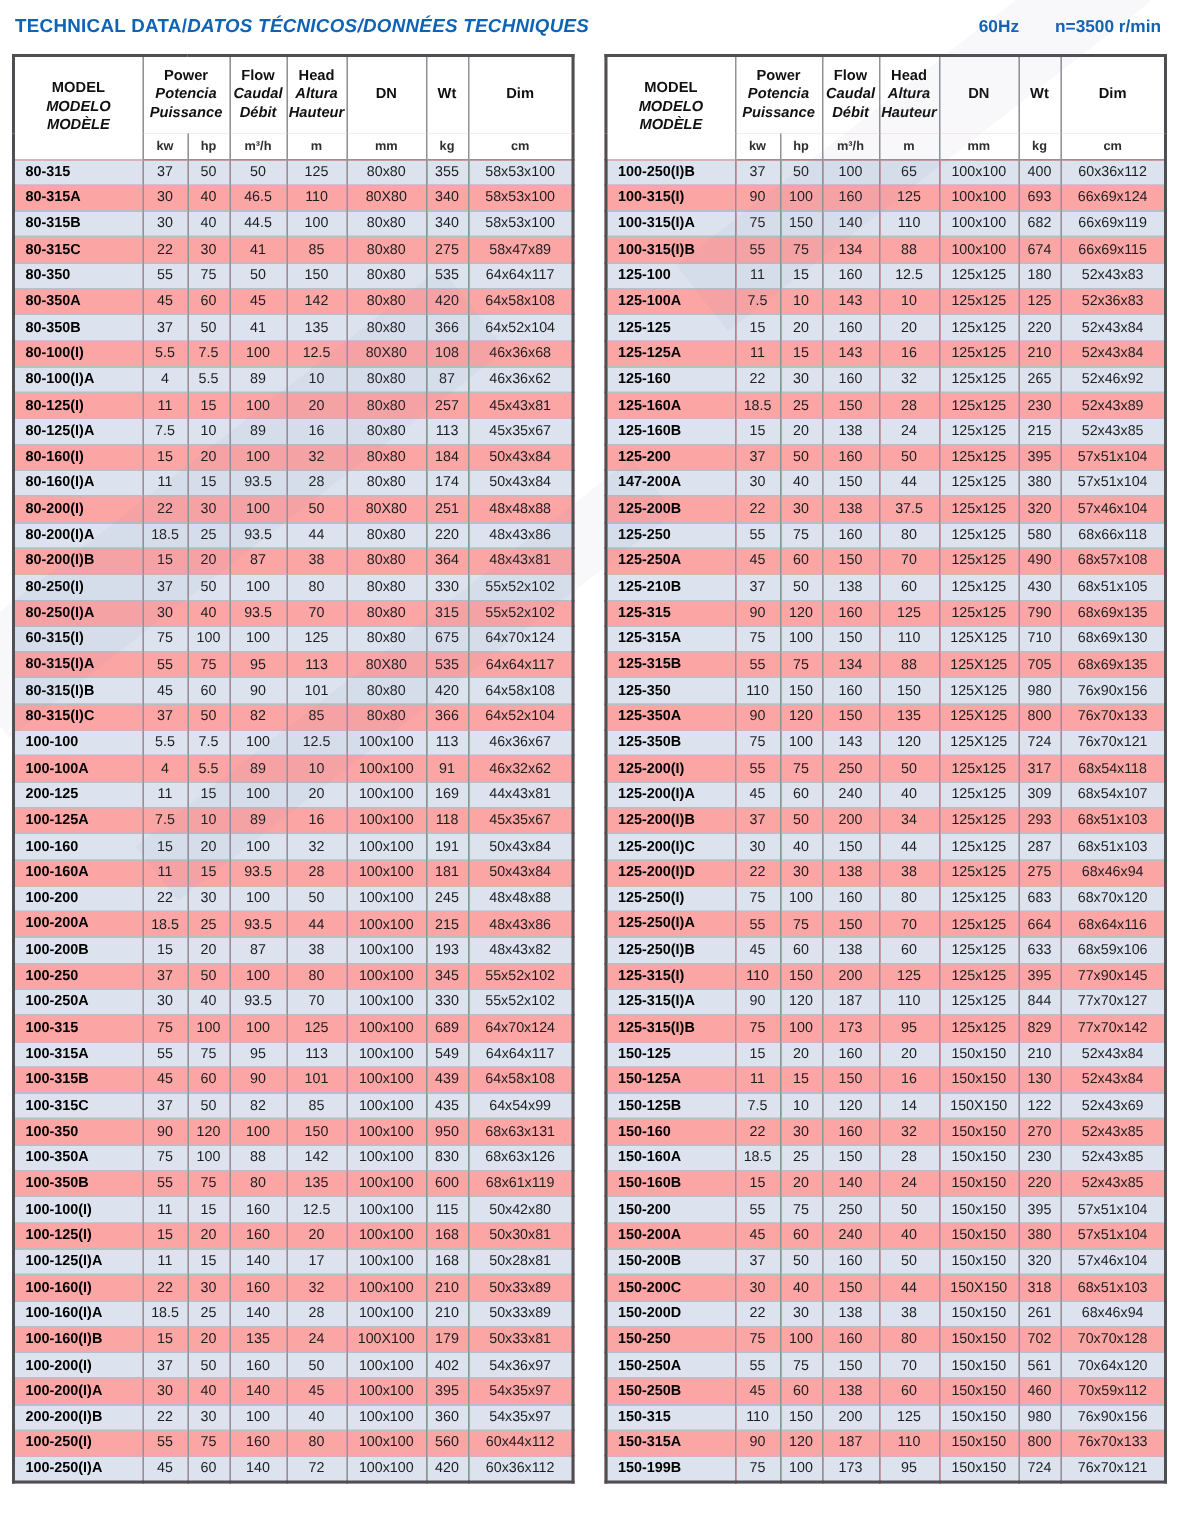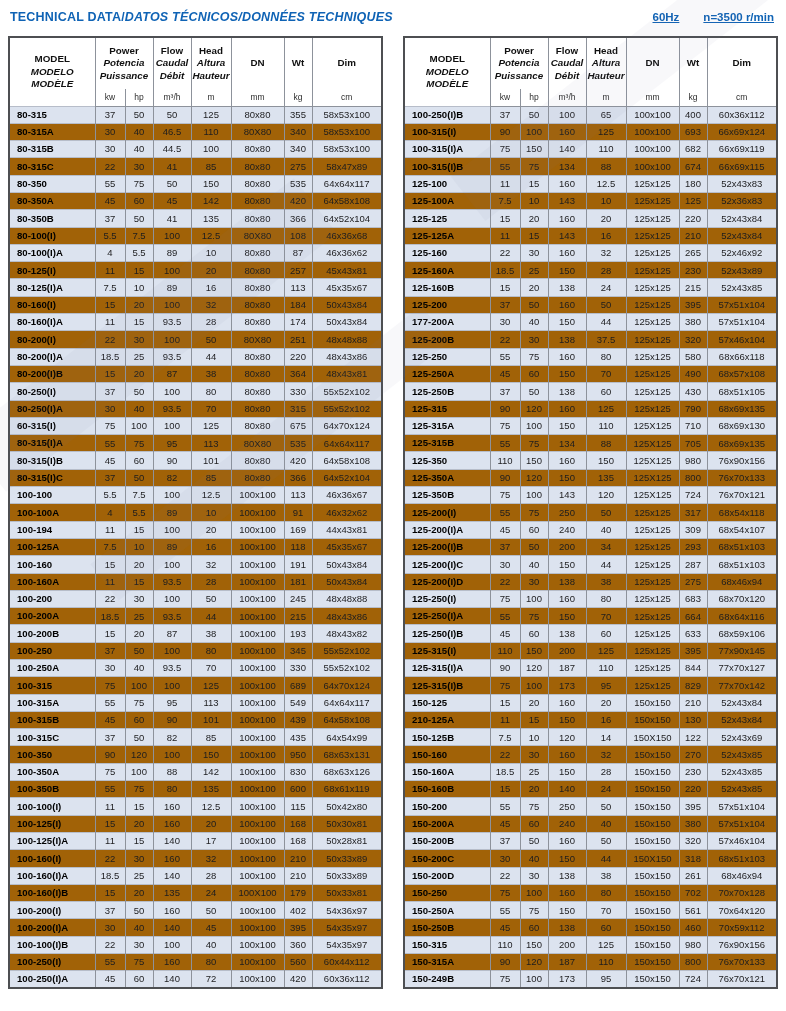--- a/index.html
+++ b/index.html
@@ -26,51 +26,51 @@
     display:flex;justify-content:space-between;align-items:baseline;
     margin:4px 2px 12px 2px;
   }
   .title{
     color:var(--accent);font-weight:bold;font-size:12.5px;letter-spacing:.2px;
     white-space:nowrap;
   }
   .title .ital{font-style:italic;}
   .specs{
     color:var(--accent);font-weight:bold;font-size:11.5px;
-    display:flex;gap:24px;padding-right:2px;white-space:nowrap;text-decoration:underline;
+    display:flex;gap:24px;padding-right:2px;white-space:nowrap;
   }
 
   
   .watermark{
     position:absolute;left:0;top:0;width:786px;height:1011px;
     pointer-events:none;z-index:5;
   }
   .watermark .band{
     position:absolute;background:rgba(120,132,155,0.055);
     transform:rotate(-38deg);
   }
   .band.b1{left:-60px;top:300px;width:420px;height:70px;}
   .band.b2{left:60px;top:430px;width:420px;height:46px;}
   .band.b3{left:430px;top:60px;width:360px;height:56px;}
 
   
   .tables{display:flex;gap:20px;}
   table{
     border-collapse:collapse;table-layout:fixed;
-    width:373px;border:2px solid var(--outer);background:#a16207;
+    width:373px;border:2px solid var(--outer);background:#fca5a5;
   }
   thead th{
     border-left:1px solid var(--colline);
     border-right:1px solid var(--colline);
     text-align:center;vertical-align:middle;
     color:#101010;background:#fff;padding:0;
   }
   thead tr.labels th{height:52px;border-bottom:none;}
   thead tr.units  th{height:17px;border-top:none;font-weight:normal;font-size:8.5px;color:#2e2e2e;}
-  thead tr.units  th{border-bottom:1px solid var(--colline);}
+  thead tr.units  th{border-bottom:1px solid var(--colline);font-weight:bold;}
   th .l1{display:block;font-weight:bold;font-size:9.8px;line-height:1.25;}
   th .l2{display:block;font-weight:bold;font-style:italic;font-size:9.8px;line-height:1.25;}
   tbody td{
     height:17.3px;padding:0;
     border-left:1px solid var(--colline);
     border-right:1px solid var(--colline);
     border-top:1px solid var(--rowline);
     font-size:9.5px;color:var(--ink);text-align:center;line-height:1;
     overflow:hidden;white-space:nowrap;
   }
@@ -381,21 +381,21 @@
             <td class="model">100-100A</td>
             <td>4</td>
             <td>5.5</td>
             <td>89</td>
             <td>10</td>
             <td>100x100</td>
             <td>91</td>
             <td>46x32x62</td>
           </tr>
           <tr>
-            <td class="model">100-194</td>
+            <td class="model">200-125</td>
             <td>11</td>
             <td>15</td>
             <td>100</td>
             <td>20</td>
             <td>100x100</td>
             <td>169</td>
             <td>44x43x81</td>
           </tr>
           <tr>
             <td class="model">100-125A</td>
@@ -621,21 +621,21 @@
             <td class="model">100-200(I)A</td>
             <td>30</td>
             <td>40</td>
             <td>140</td>
             <td>45</td>
             <td>100x100</td>
             <td>395</td>
             <td>54x35x97</td>
           </tr>
           <tr>
-            <td class="model">100-100(I)B</td>
+            <td class="model">200-200(I)B</td>
             <td>22</td>
             <td>30</td>
             <td>100</td>
             <td>40</td>
             <td>100x100</td>
             <td>360</td>
             <td>54x35x97</td>
           </tr>
           <tr>
             <td class="model">100-250(I)</td>
@@ -827,21 +827,21 @@
             <td class="model">125-200</td>
             <td>37</td>
             <td>50</td>
             <td>160</td>
             <td>50</td>
             <td>125x125</td>
             <td>395</td>
             <td>57x51x104</td>
           </tr>
           <tr>
-            <td class="model">177-200A</td>
+            <td class="model">147-200A</td>
             <td>30</td>
             <td>40</td>
             <td>150</td>
             <td>44</td>
             <td>125x125</td>
             <td>380</td>
             <td>57x51x104</td>
           </tr>
           <tr>
             <td class="model">125-200B</td>
@@ -867,21 +867,21 @@
             <td class="model">125-250A</td>
             <td>45</td>
             <td>60</td>
             <td>150</td>
             <td>70</td>
             <td>125x125</td>
             <td>490</td>
             <td>68x57x108</td>
           </tr>
           <tr>
-            <td class="model">125-250B</td>
+            <td class="model">125-210B</td>
             <td>37</td>
             <td>50</td>
             <td>138</td>
             <td>60</td>
             <td>125x125</td>
             <td>430</td>
             <td>68x51x105</td>
           </tr>
           <tr>
             <td class="model">125-315</td>
@@ -1057,21 +1057,21 @@
             <td class="model">150-125</td>
             <td>15</td>
             <td>20</td>
             <td>160</td>
             <td>20</td>
             <td>150x150</td>
             <td>210</td>
             <td>52x43x84</td>
           </tr>
           <tr>
-            <td class="model">210-125A</td>
+            <td class="model">150-125A</td>
             <td>11</td>
             <td>15</td>
             <td>150</td>
             <td>16</td>
             <td>150x150</td>
             <td>130</td>
             <td>52x43x84</td>
           </tr>
           <tr>
             <td class="model">150-125B</td>
@@ -1207,21 +1207,21 @@
             <td class="model">150-315A</td>
             <td>90</td>
             <td>120</td>
             <td>187</td>
             <td>110</td>
             <td>150x150</td>
             <td>800</td>
             <td>76x70x133</td>
           </tr>
           <tr>
-            <td class="model">150-249B</td>
+            <td class="model">150-199B</td>
             <td>75</td>
             <td>100</td>
             <td>173</td>
             <td>95</td>
             <td>150x150</td>
             <td>724</td>
             <td>76x70x121</td>
           </tr>
         </tbody>
       </table>

